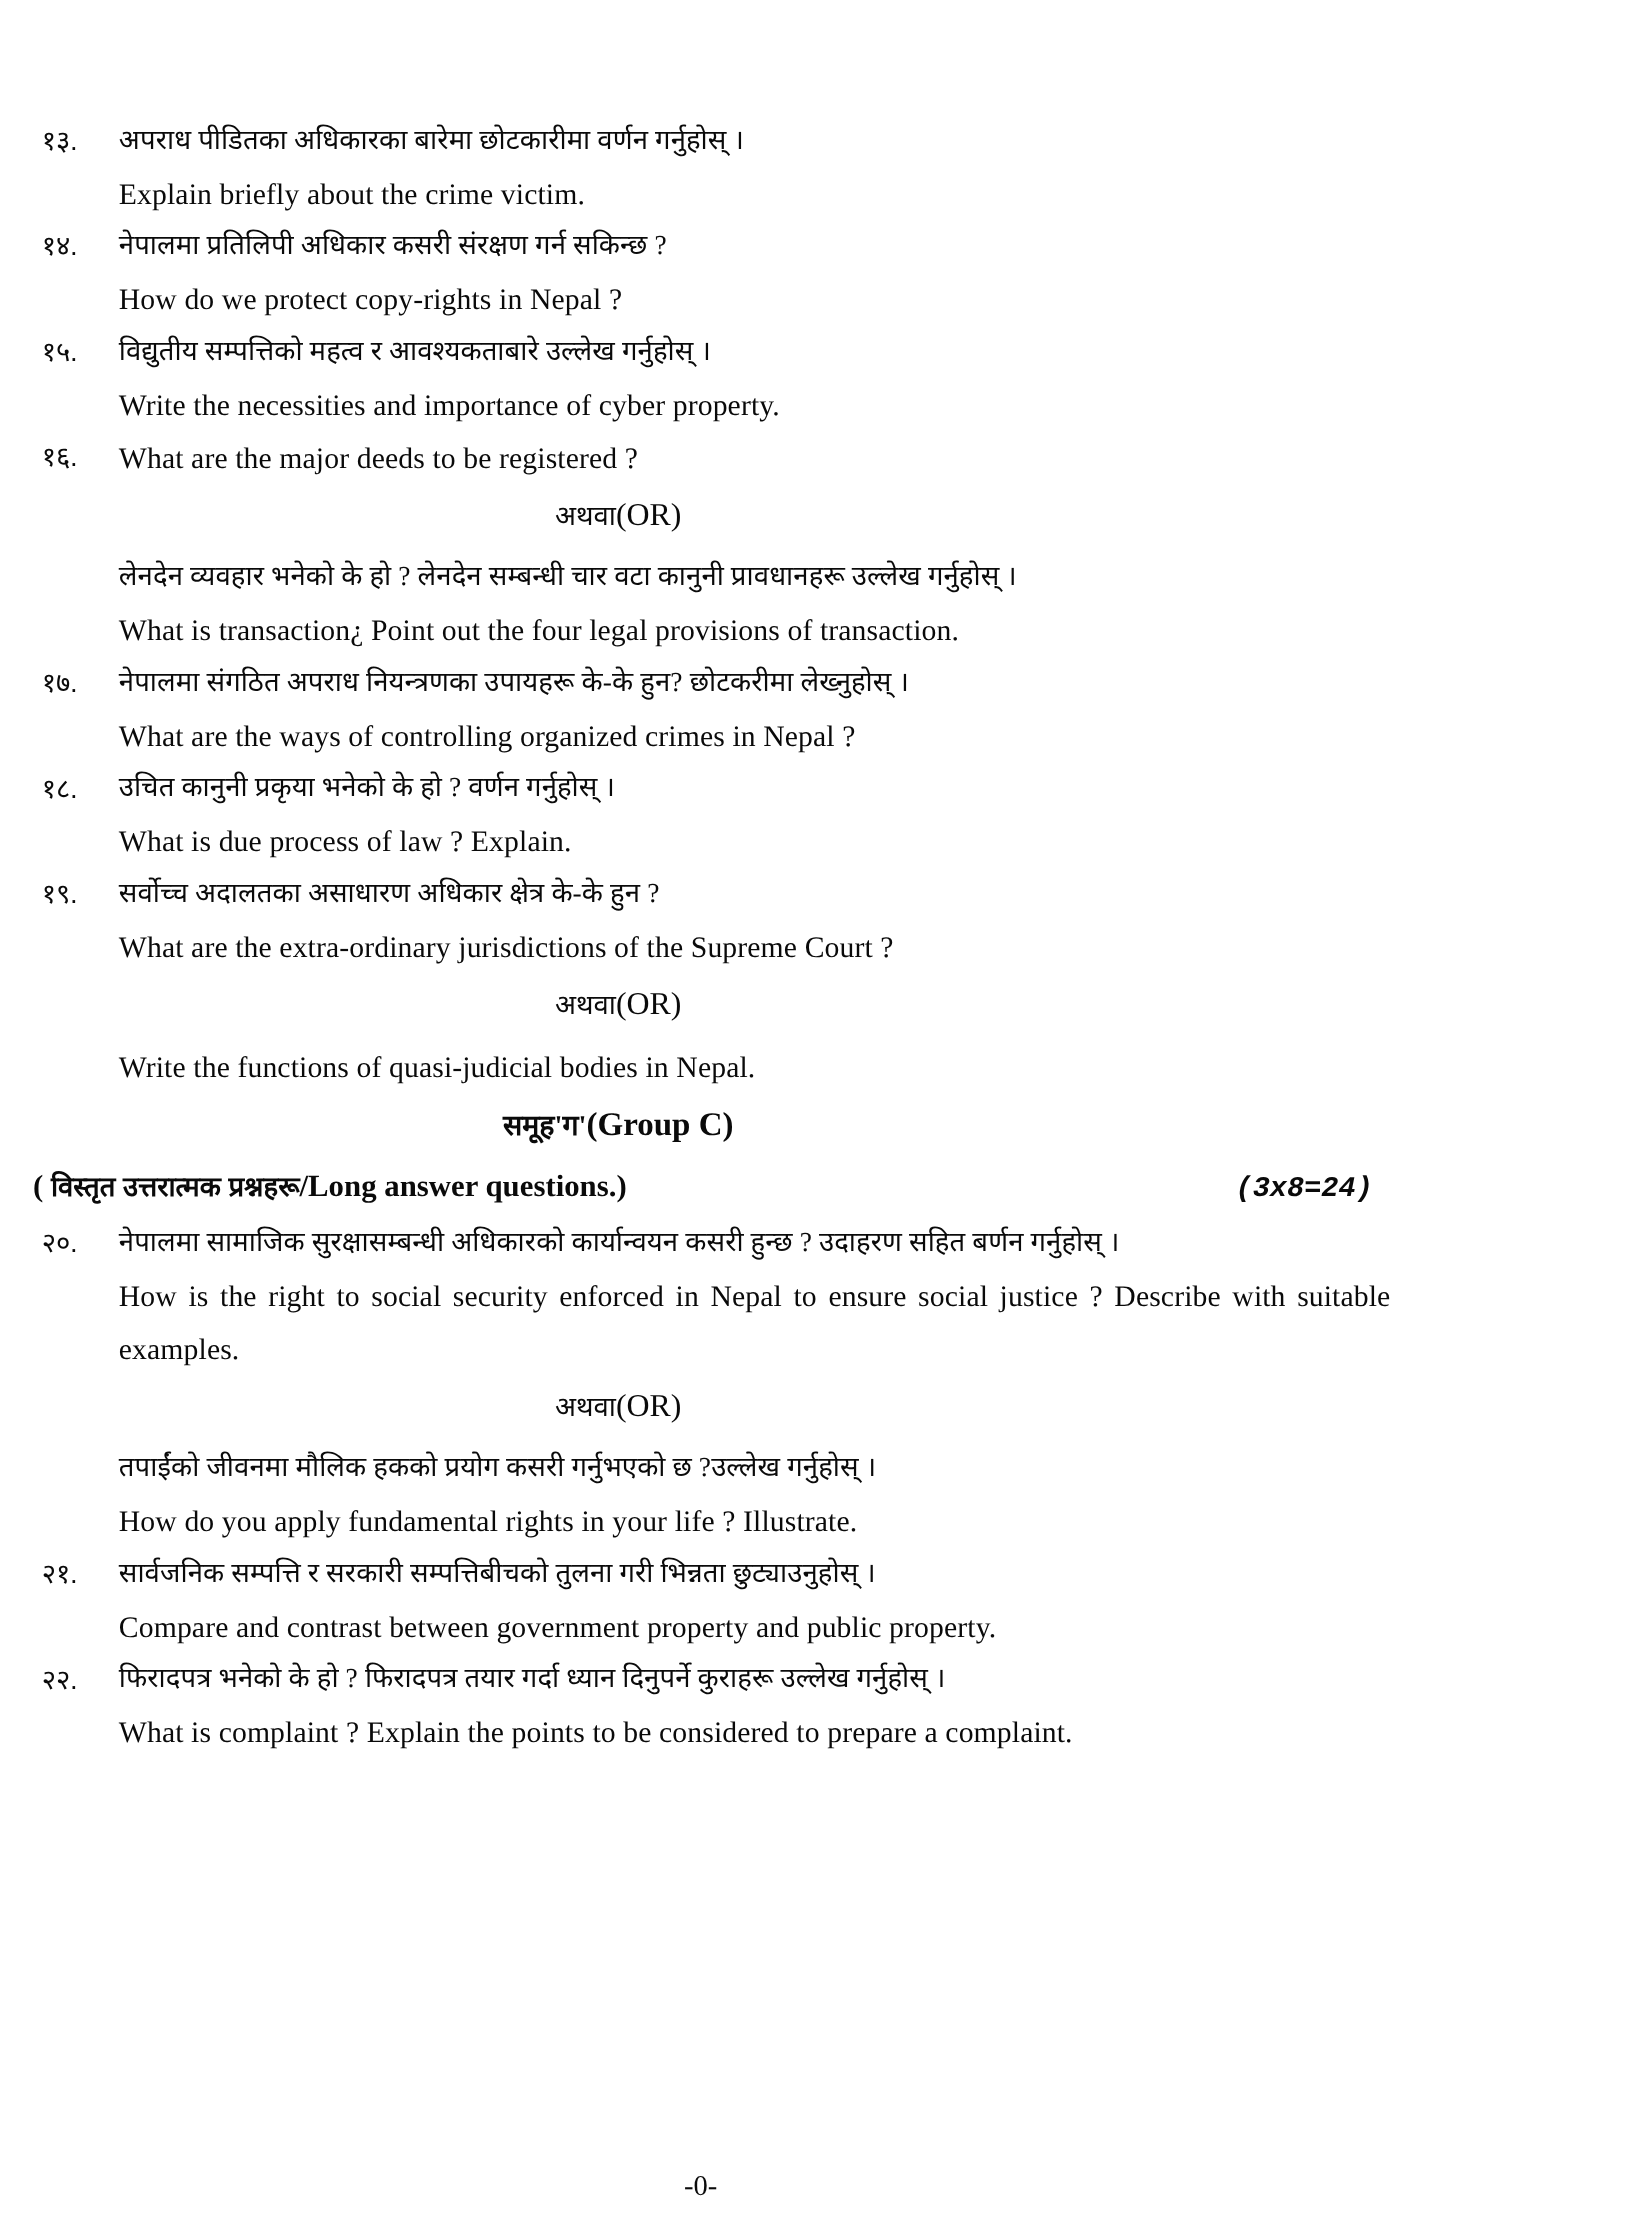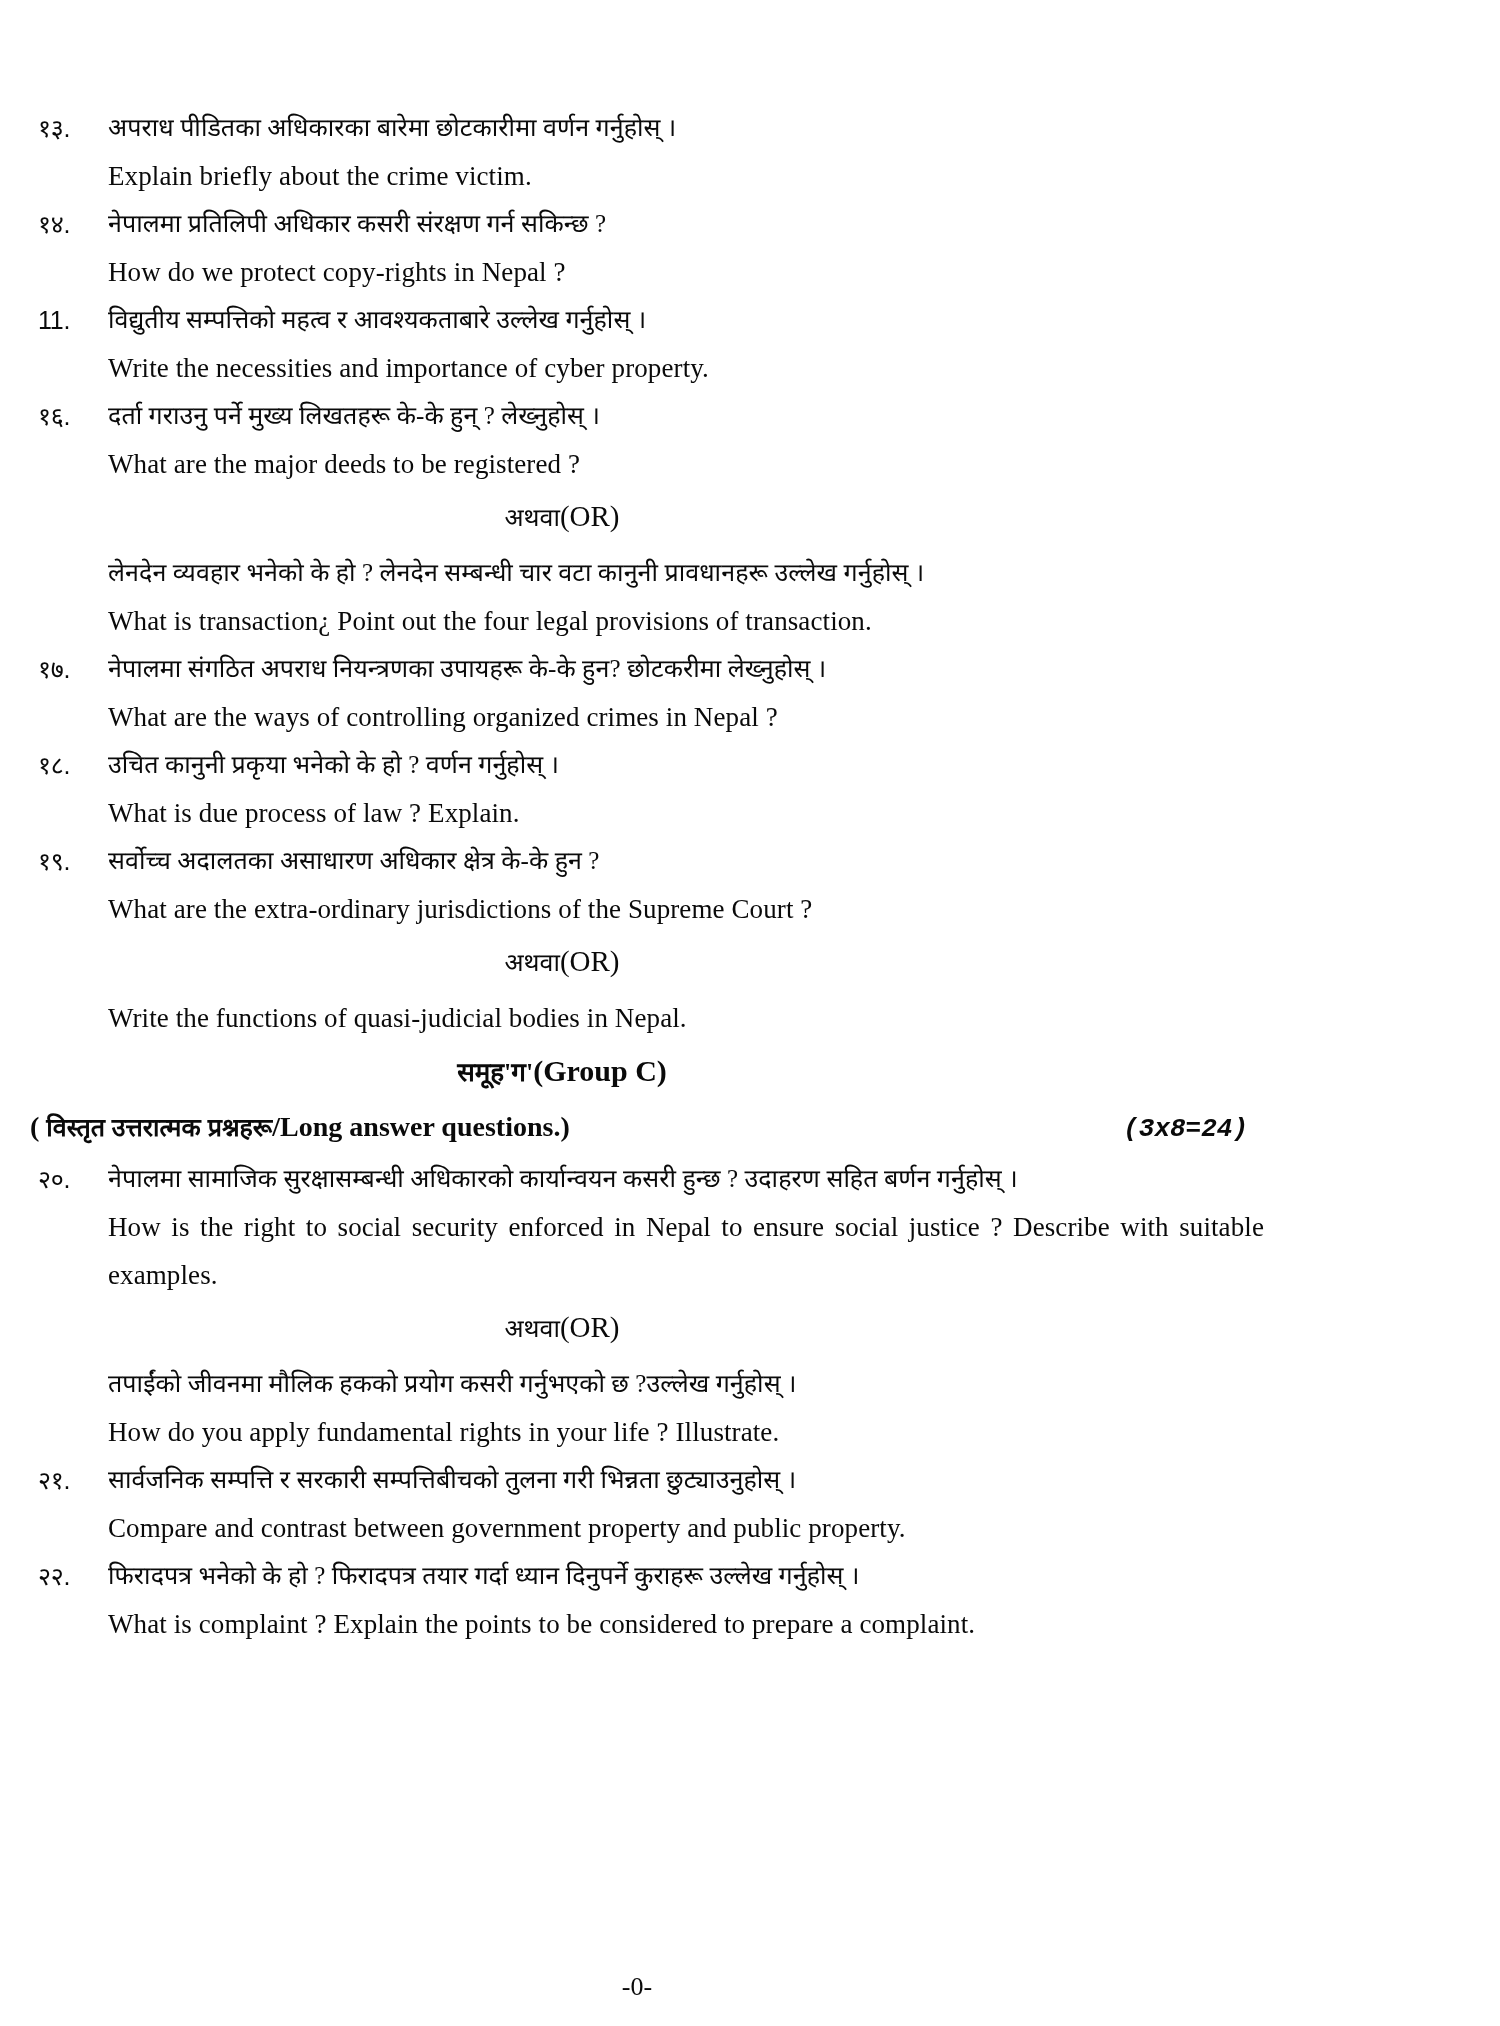--- a/index.html
+++ b/index.html
@@ -151,31 +151,30 @@
 
     <div class="qrow">
       <div class="qnum">१४.</div>
       <div class="qbody">
         <div class="np">नेपालमा प्रतिलिपी अधिकार कसरी संरक्षण गर्न सकिन्छ ?</div>
         <div class="en">How do we protect copy-rights in Nepal ?</div>
       </div>
     </div>
 
     <div class="qrow">
-      <div class="qnum">11.</div>
+      <div class="qnum">१५.</div>
       <div class="qbody">
         <div class="np">विद्युतीय सम्पत्तिको महत्व र आवश्यकताबारे उल्लेख गर्नुहोस् ।</div>
         <div class="en">Write the necessities and importance of cyber property.</div>
       </div>
     </div>
 
     <div class="qrow">
       <div class="qnum">१६.</div>
       <div class="qbody">
-        <div class="np">दर्ता गराउनु पर्ने मुख्य लिखतहरू के-के हुन् ? लेख्नुहोस् ।</div>
         <div class="en">What are the major deeds to be registered ?</div>
       </div>
     </div>
 
     <div class="or-line">
       <span class="or-np">अथवा</span><span class="or-en">(OR)</span>
     </div>
     <div class="alt-block">
       <div class="np">लेनदेन व्यवहार भनेको के हो ? लेनदेन सम्बन्धी चार वटा कानुनी प्रावधानहरू उल्लेख गर्नुहोस् ।</div>
       <div class="en">What is transaction¿ Point out the four legal provisions of transaction.</div>

